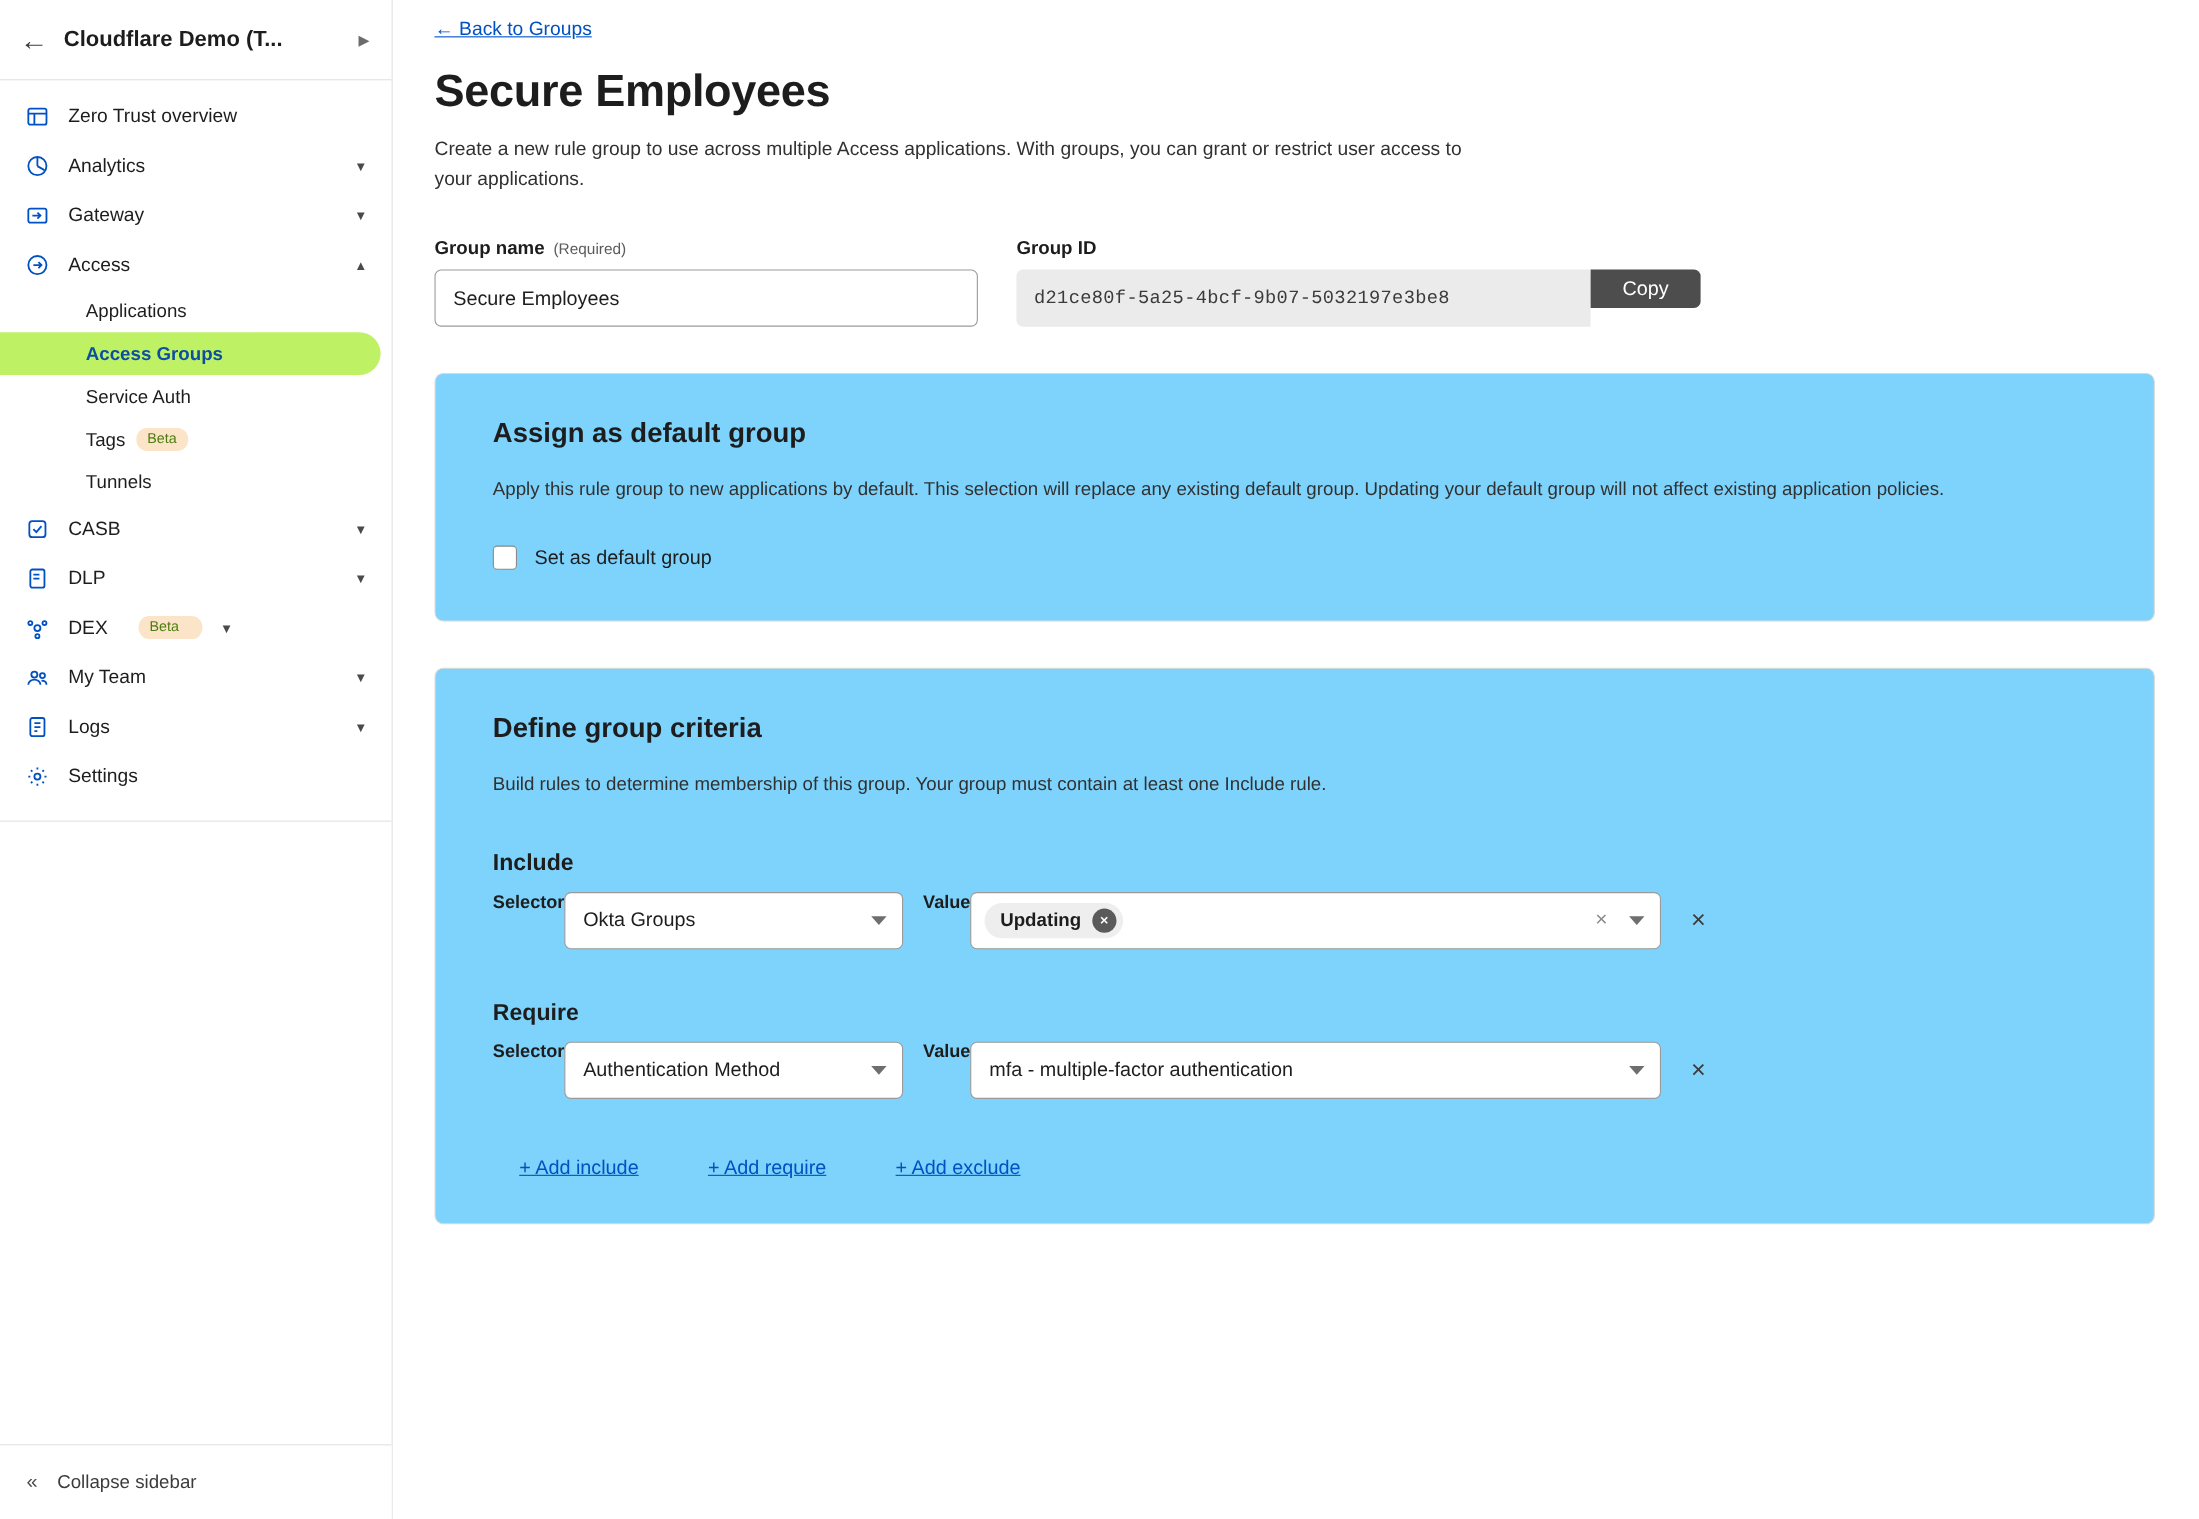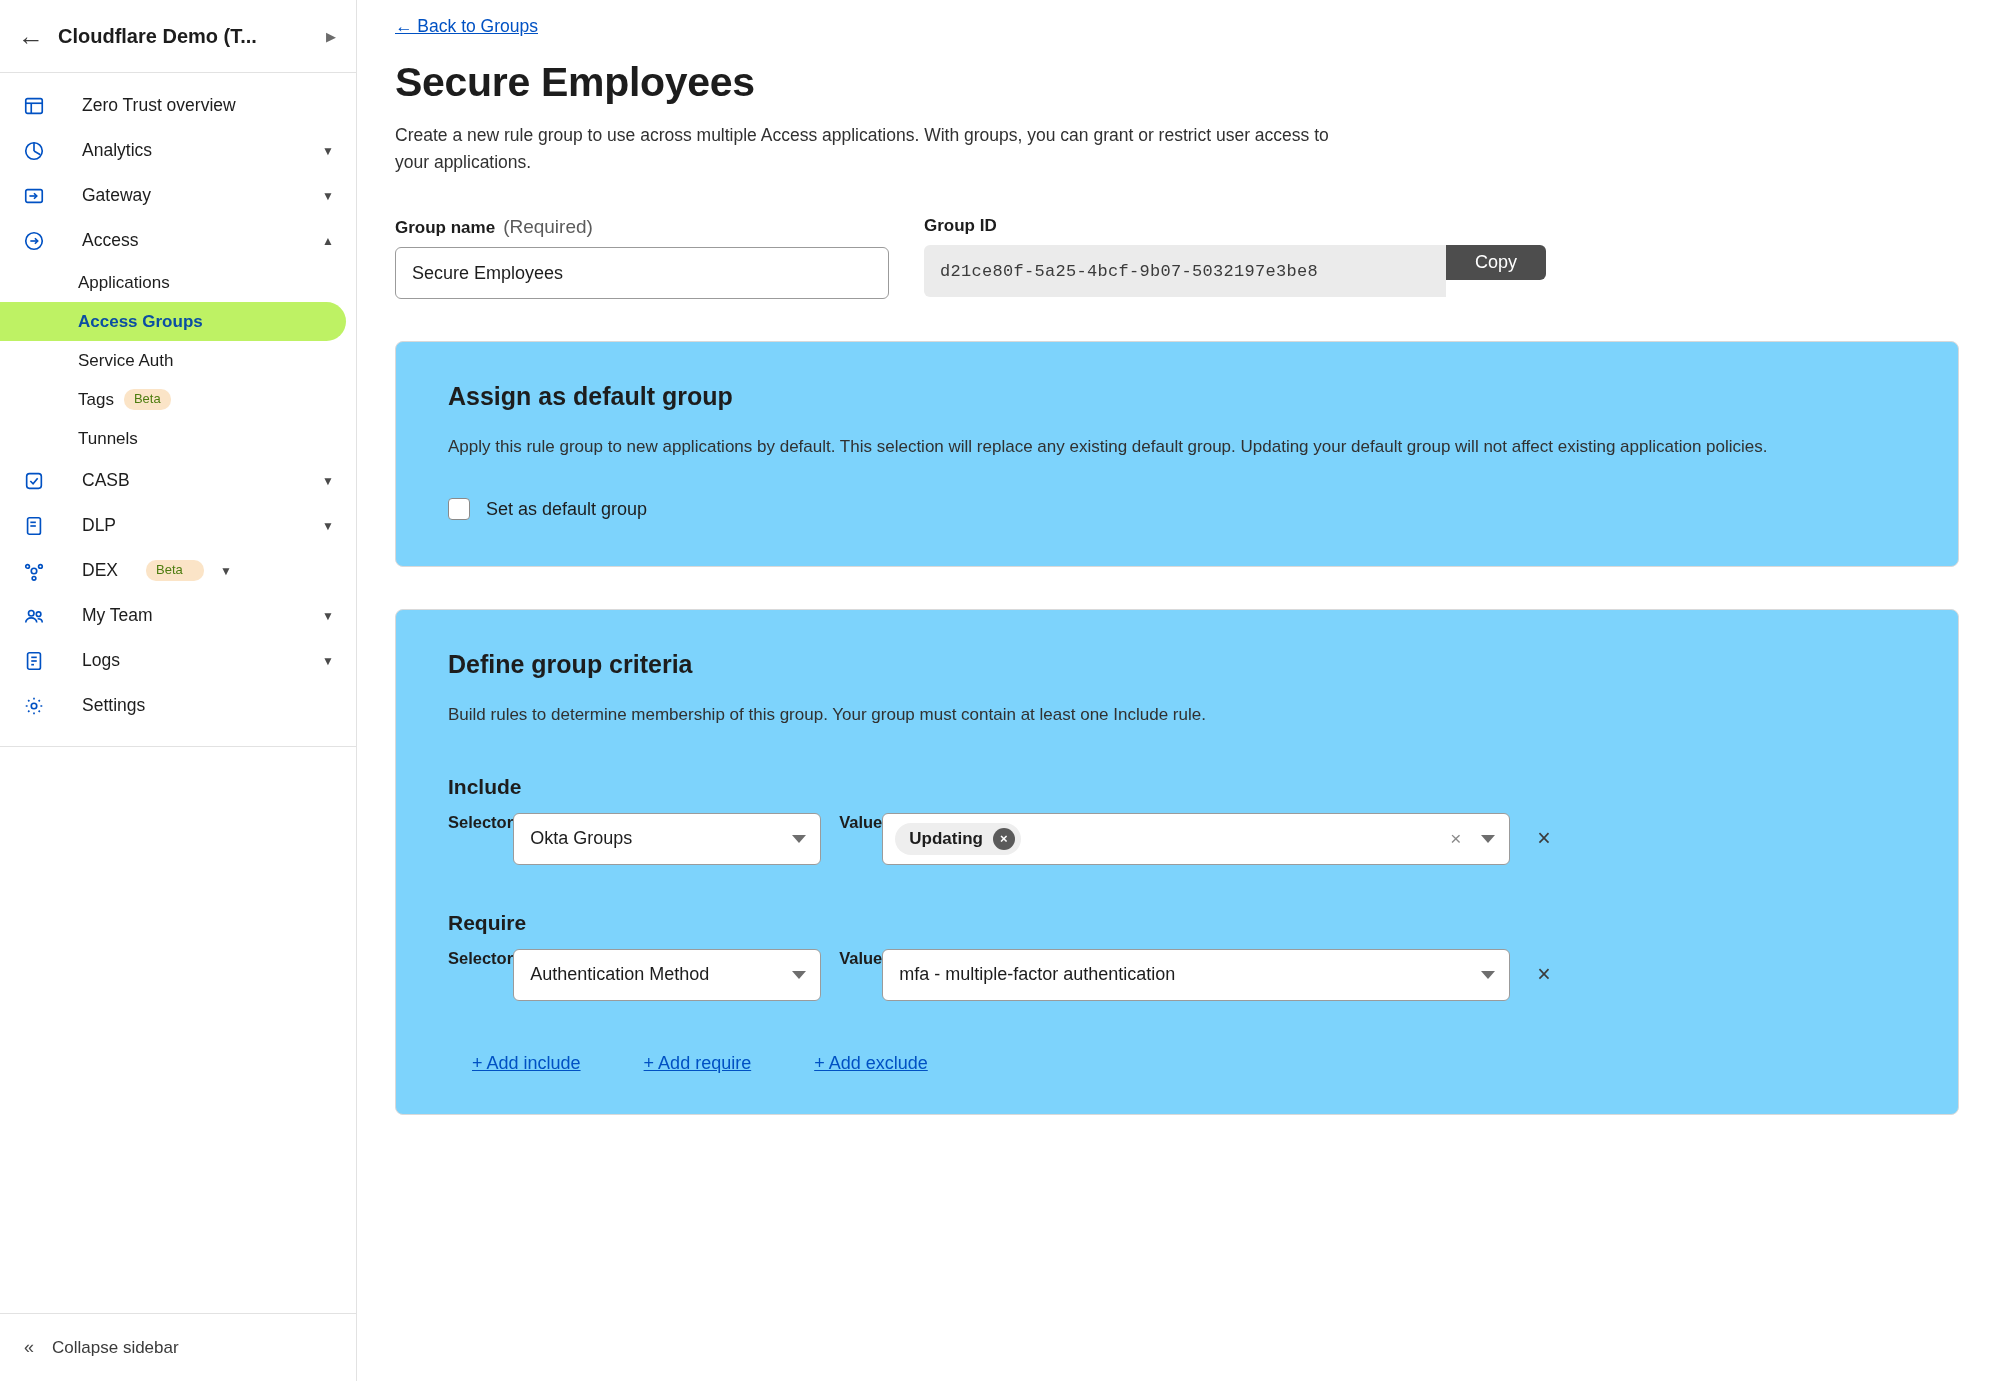--- a/index.html
+++ b/index.html
@@ -55,21 +55,21 @@
     display: flex;
     align-items: center;
     height: 45px;
     padding: 0 22px 0 22px;
     gap: 16px;
     cursor: pointer;
     font-size: 17.5px;
     color: #1d1d1d;
   }
   .nav-item .icon { width: 24px; height: 24px; display: inline-flex; align-items: center; justify-content: center; color: #0051c3; }
-  .nav-item .label { flex: 1; margin-left: 20px; }
+  .nav-item .label { flex: 1; }
   .nav-item .arrow { color: #4a4a4a; font-size: 12px; }
   .nav-sub {
     display: flex;
     align-items: center;
     height: 39px;
     margin: 0 10px 0 0;
     padding-left: 78px;
     font-size: 17px;
     color: #1d1d1d;
     cursor: pointer;
@@ -141,21 +141,21 @@
   .field-row { display: flex; gap: 35px; margin-top: 40px; }
   .field-label {
     font-size: 17px;
     font-weight: bold;
     color: #1d1d1d;
     margin-bottom: 9px;
     display: flex;
     align-items: baseline;
     gap: 8px;
   }
-  .field-label .req { font-weight: normal; font-size: 19px; color: #5b5b5b; }
+  .field-label .req { font-weight: normal; font-size: 14px; color: #5b5b5b; }
   .text-input {
     width: 494px;
     height: 52px;
     border: 1px solid #9b9b9b;
     border-radius: 6px;
     font-size: 18px;
     padding: 0 16px;
     color: #1d1d1d;
     font-family: "Liberation Sans", sans-serif;
     background: #fff;

